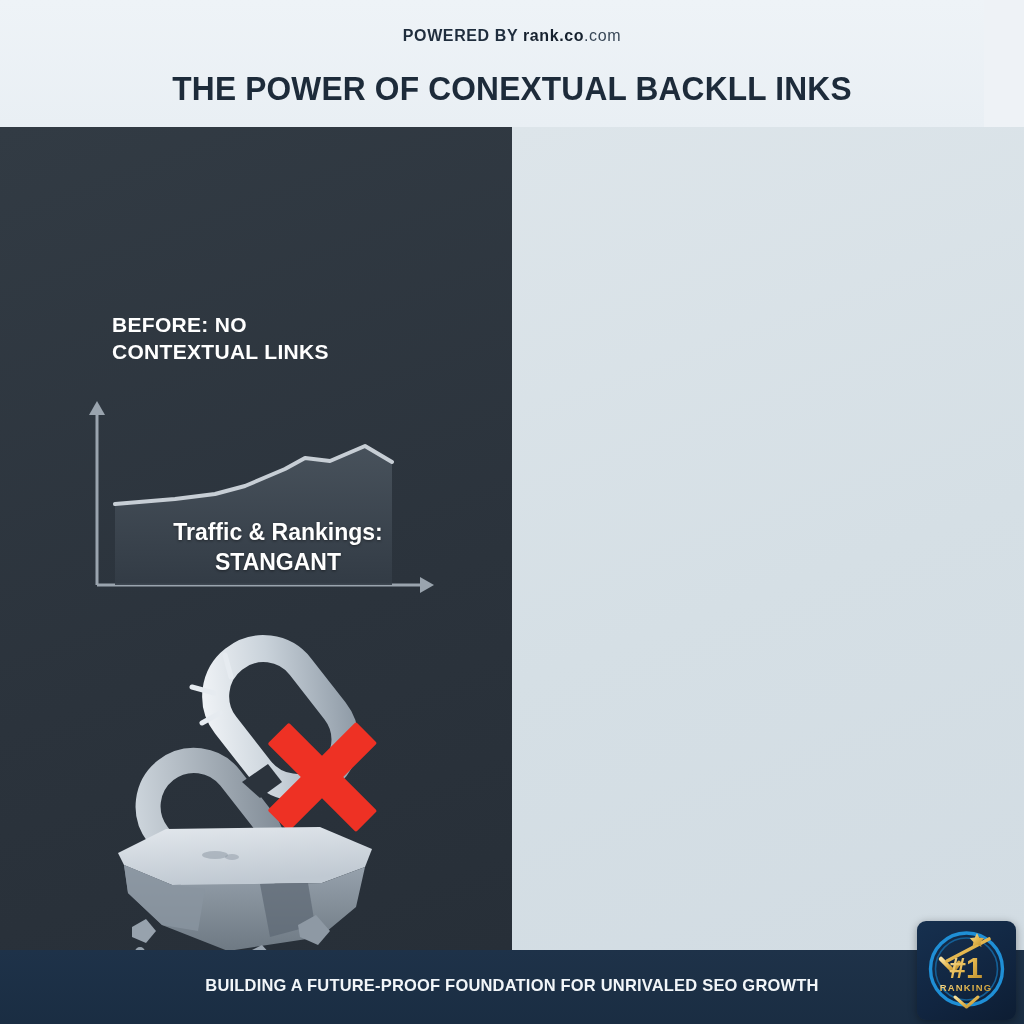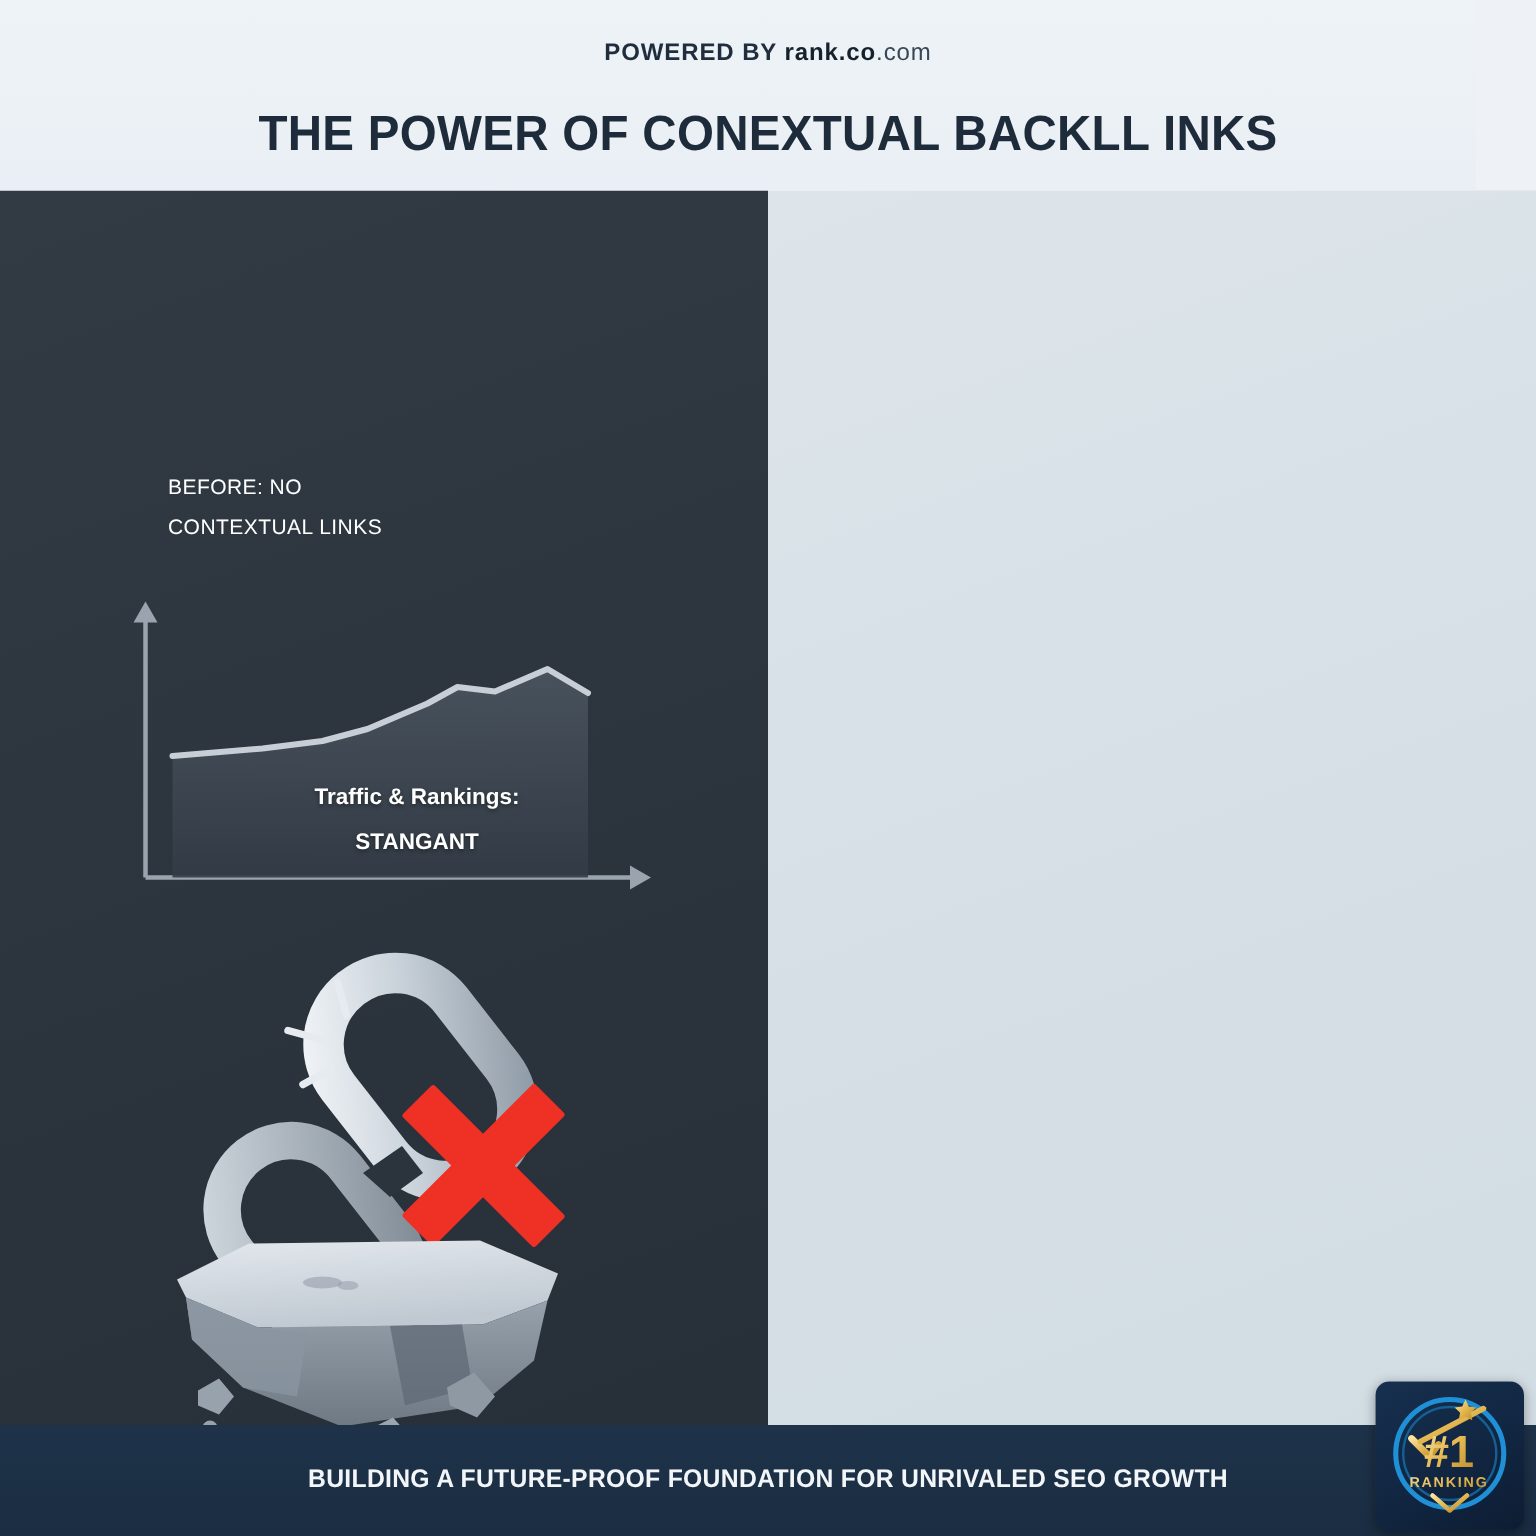--- a/index.html
+++ b/index.html
@@ -30,32 +30,32 @@
     letter-spacing:.2px;white-space:nowrap;
     transform:scaleX(.96);
   }
 
   
   .panel{position:absolute;top:127px;height:823px;overflow:hidden;}
   .panel-left{left:0;width:512px;background:linear-gradient(160deg,#323b44 0%,#2b333c 60%,#272f38 100%);}
   .panel-right{left:512px;width:512px;background:linear-gradient(160deg,#dde5ea 0%,#d5dfe5 55%,#d2dce3 100%);}
 
   .panel-heading{
-    position:absolute;font-size:14px;font-weight:normal;line-height:27px;
+    position:absolute;font-size:21px;font-weight:bold;line-height:27px;
     letter-spacing:.3px;white-space:pre-line;
   }
   .heading-left{left:112px;top:184px;color:#ffffff;}
 
   
   .chart{position:absolute;}
   .chart-left{left:80px;top:262px;width:360px;height:212px;}
 
   .chart-caption{
     position:absolute;left:128px;top:390px;width:300px;
-    text-align:center;color:#ffffff;font-weight:bold;font-size:15px;
+    text-align:center;color:#ffffff;font-weight:bold;font-size:23px;
     line-height:30px;white-space:pre-line;text-shadow:0 1px 3px rgba(0,0,0,.45);
     z-index:3;
   }
 
   
   .illus{position:absolute;}
   .illus-left{left:110px;top:480px;width:300px;height:380px;}
 
   
   .footer{

